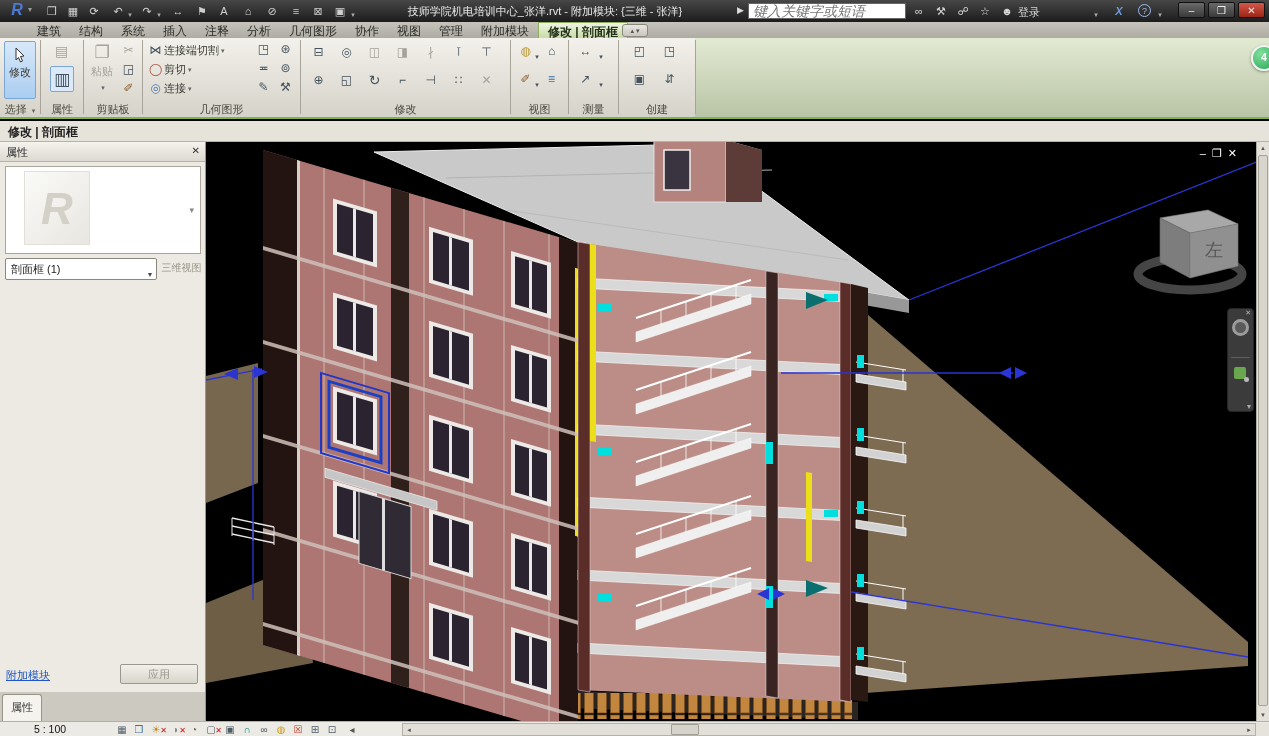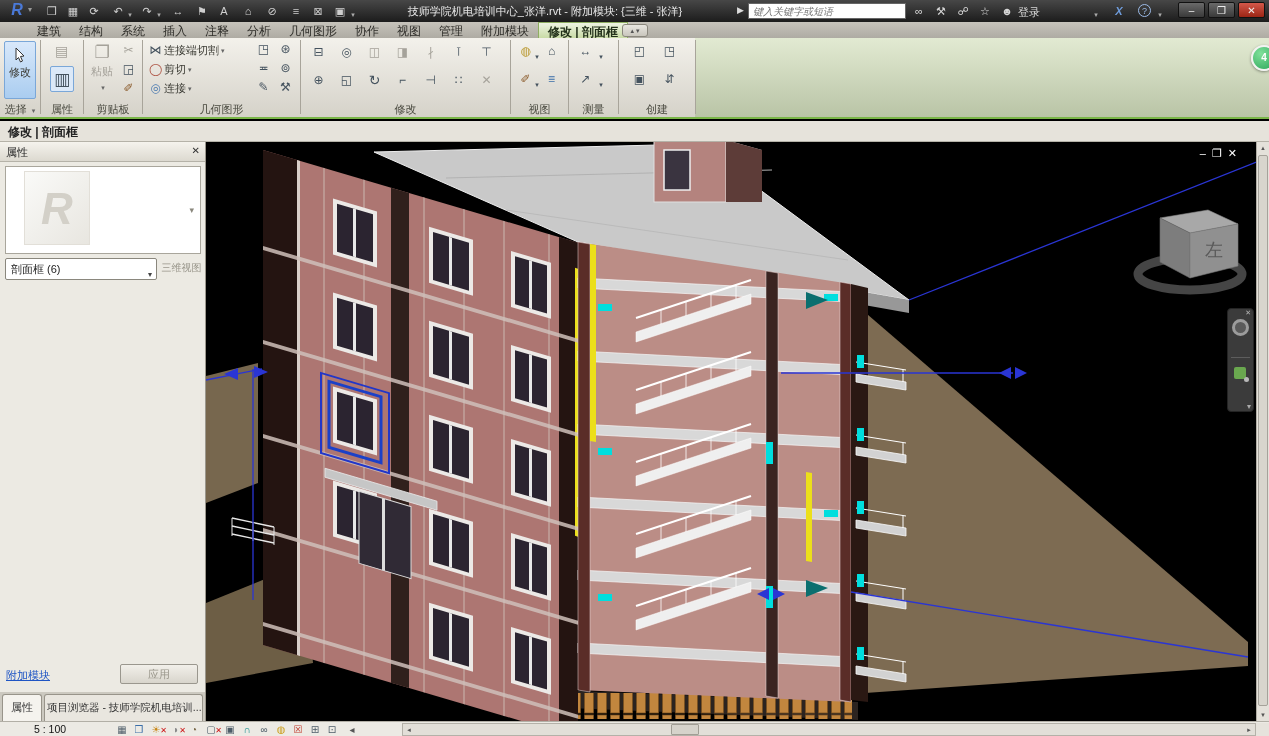--- a/index.html
+++ b/index.html
@@ -8,21 +8,21 @@
   .a { position:absolute; }
 
   
   #titlebar { left:0; top:0; width:1269px; height:22px; background:linear-gradient(#474747,#1c1c1c); }
   .logo { left:4px; top:1px; width:26px; height:20px; color:#4a79d8; font-weight:bold; font-style:italic; font-size:16px; text-align:center; }
   .logo-caret { left:28px; top:5px; color:#999; font-size:8px; }
   .ti { top:3px; width:20px; height:16px; line-height:16px; text-align:center; color:#cfcfcf; font-size:11px; }
   .ti-caret { top:7px; color:#aaa; font-size:7px; width:8px; }
   #app-title { left:350px; top:4px; width:390px; text-align:center; color:#e8e8e8; font-size:11px; white-space:nowrap; }
   #title-play { left:737px; top:5px; color:#ddd; font-size:9px; }
-  #search-box { left:748px; top:3px; width:158px; height:16px; background:#fff; border:1px solid #666; font-size:10px; font-style:italic; color:#888; padding:0 4px; }
+  #search-box { left:748px; top:3px; width:158px; height:16px; background:#fff; border:1px solid #666; font-size:14px; font-style:italic; color:#888; padding:0 4px; }
   .tr-ic { top:3px; width:22px; height:16px; line-height:16px; text-align:center; color:#d8d8d8; font-size:11px; }
   #signin-label { top:5px; color:#d8d8d8; font-size:11px; }
   .xchg { font-weight:bold; font-style:italic; color:#6f9cdb; }
   .helpc { border:1px solid #9cbbe8; border-radius:50%; width:13px !important; height:13px !important; line-height:12px !important; top:4px; color:#9cbbe8; font-size:9px; }
   .winbtn { top:2px; width:27px; height:16px; line-height:15px; text-align:center; color:#eee; font-size:10px; border:1px solid #111; border-radius:2px; background:linear-gradient(#6a6a6a,#3a3a3a); }
   .winbtn.close { background:linear-gradient(#d4584a,#9c2515); }
 
   
   #tabrow { left:0; top:22px; width:1269px; height:16px; background:linear-gradient(#c6c3bb,#aeaba3); }
   .rtab { display:inline-block; padding:1px 9px 0 9px; height:16px; color:#2e2d29; font-size:12px; }
@@ -279,33 +279,32 @@
 <div id="palette" class="a">
   <div id="pal-title" class="a">
     <span class="t">属性</span>
     <span id="pal-close">✕</span>
   </div>
   <div id="pal-preview" class="a">
     <div id="ghost">R</div>
     <span id="prev-caret">▾</span>
   </div>
   <div id="type-combo" class="a">
-    <span>剖面框 (6)</span>
+    <span>剖面框 (1)</span>
     <span id="type-caret">▾</span>
   </div>
   <div id="edit-type" class="a">
     <span>三维视图</span>
   </div>
   <span class="a" id="pal-help">附加模块</span>
   <div class="a" id="pal-apply">应用</div>
 </div>
 
 <div id="paltabs" class="a">
   <div class="paltab" id="paltab1">属性</div>
-  <div class="paltab" id="paltab2">项目浏览器 - 技师学院机电培训...</div>
 </div>
 
 <div id="canvas" class="a">
   <svg width="1063" height="579" viewBox="0 0 1063 579">
     <rect width="1063" height="579" fill="#000"></rect>
 
     <polygon points="647,160 1042,500 1042,524 645,552" fill="#7d6b52"></polygon>
     <polygon points="0,234 52,221 52,341 0,361" fill="#77674e"></polygon>
     <polygon points="0,461 99,421 107,521 0,541" fill="#6d5e45"></polygon>
 

